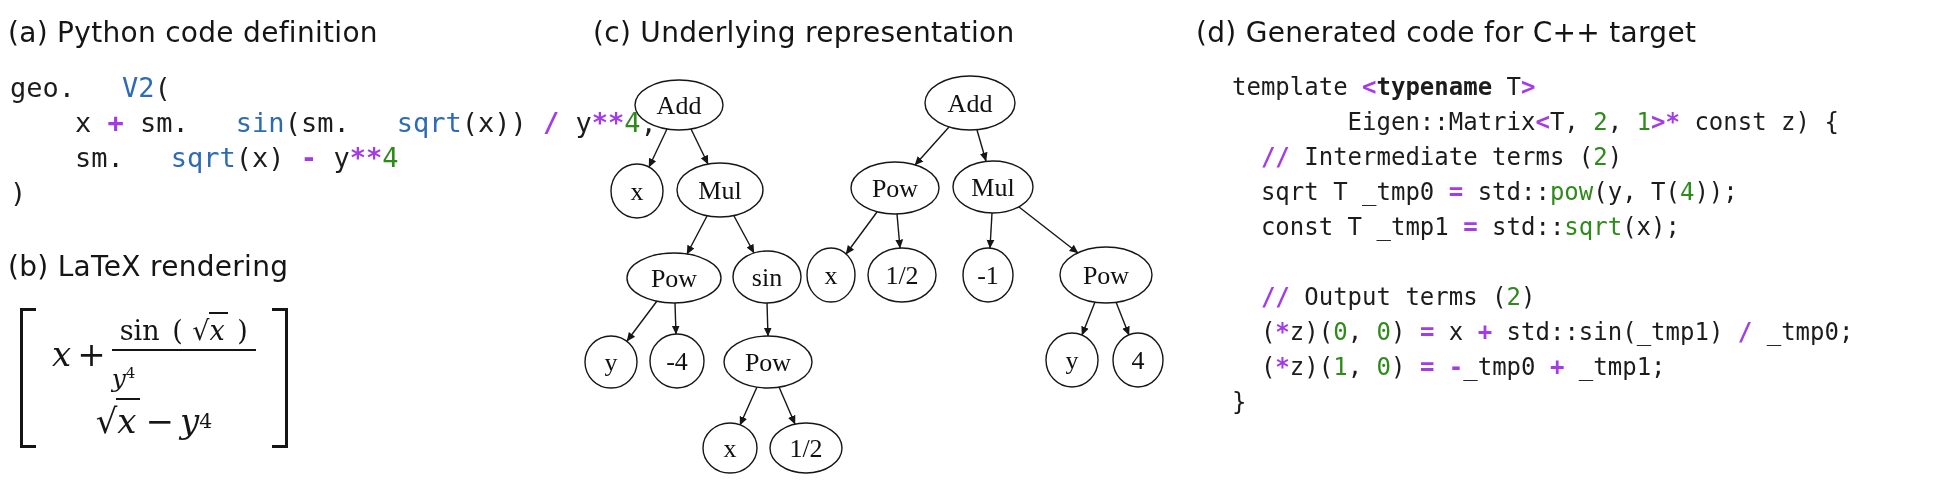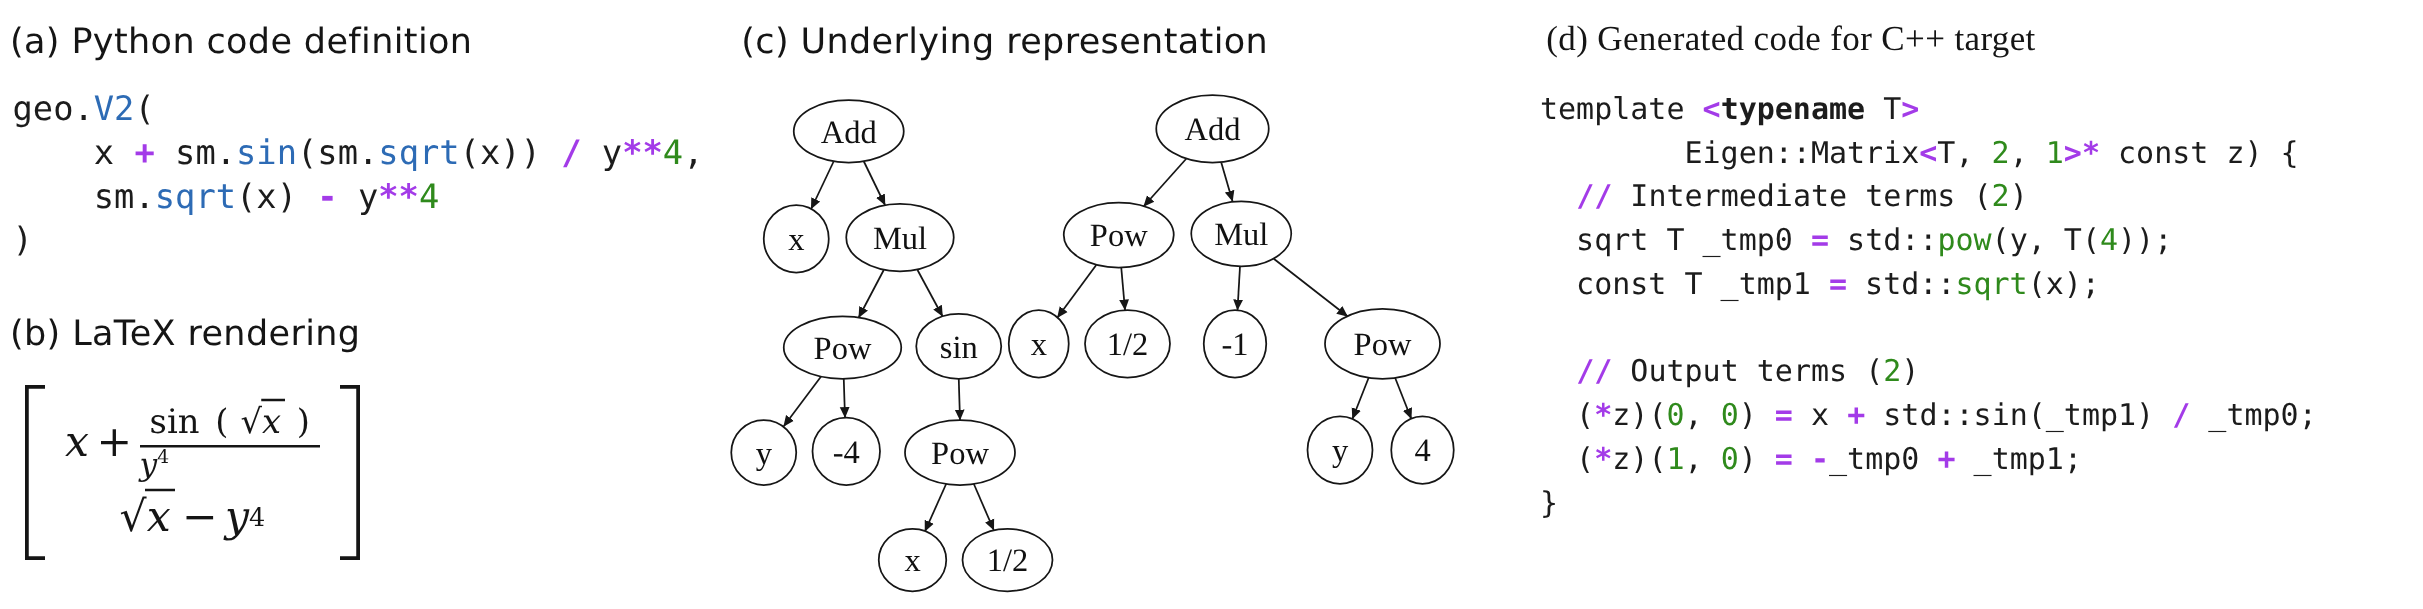--- a/index.html
+++ b/index.html
@@ -18,21 +18,21 @@
   
   .code{
     position:absolute; font-family:"DejaVu Sans Mono","Liberation Mono",monospace;
     color:var(--ink);
   }
   .code .code-line{white-space:pre; }
   .code.py{left:10px; top:70px; font-size:27px; line-height:35px;}
   .code.cpp{left:1232px; top:70px; font-size:24px; line-height:35px;}
   .tok-k{color:var(--ink);}
   .tok-kb{color:var(--ink); font-weight:bold;}
-  .tok-b{color:var(--blue);}
+  .tok-b{color:var(--blue);margin-left:47px;}
   .tok-p{color:var(--purple); font-weight:bold;}
   .tok-g{color:var(--green);}
   
   .matrix{
     position:absolute; left:20px; top:308px; height:140px;
     display:flex; align-items:stretch;
     font-family:"DejaVu Serif","Liberation Serif",serif; color:#151515;
   }
   .bracket-l{width:13px; border:3.5px solid #151515; border-right:none;}
   .bracket-r{width:13px; border:3.5px solid #151515; border-left:none;}
@@ -44,21 +44,21 @@
   .row1{font-size:34px; margin-bottom:8px;}
   .row2{font-size:34px;}
   .mi{font-style:italic;}
   .mo{font-style:normal; padding:0 6px;}
   .mfn{font-style:normal;}
   .frac{display:inline-flex; flex-direction:column; align-items:flex-start; vertical-align:middle;}
   .frac .num{
     display:block; font-size:27px; line-height:1.15;
     border-bottom:2.5px solid #151515; padding:0 8px 3px 8px;
   }
-  .frac .den{display:block; font-size:25px; line-height:1.1; padding-top:0;}
+  .frac .den{display:block; font-size:25px; line-height:1.1; padding-top:14px;}
   .sqrt{white-space:nowrap;}
   .rad{font-style:normal;}
   .sqrt-arg{border-top:2px solid #151515; padding:1px 3px 0 1px; margin-left:-1px;}
   sup{font-size:0.6em; font-style:normal; vertical-align:super; line-height:0;}
   
   .tree-svg{position:absolute; left:575px; top:52px;}
   .tree-svg ellipse{fill:#ffffff; stroke:#161616; stroke-width:1.4;}
   .tree-svg line{stroke:#161616; stroke-width:1.4;}
   .tree-svg text{
     font-family:"Liberation Serif","DejaVu Serif",serif; font-size:26px; fill:#111111;
@@ -208,21 +208,21 @@
           <ellipse cx="1072" cy="360" rx="26" ry="27"></ellipse>
           <text x="1072" y="360" dy="0.35em">y</text>
         </g>
       <g>
           <ellipse cx="1138" cy="360" rx="25" ry="27"></ellipse>
           <text x="1138" y="360" dy="0.35em">4</text>
         </g>
     </g>
   </svg>
 
-  <h2 class="ptitle" style="left:1237px; top:16px;font-family:Liberation Serif, serif;">(d) Generated code for C++ target</h2>
+  <h2 class="ptitle" style="left:1196px; top:16px;">(d) Generated code for C++ target</h2>
   <div class="code cpp">
       <div class="code-line"><span class="tok-k">template </span><span class="tok-p">&lt;</span><span class="tok-kb">typename</span><span class="tok-k"> T</span><span class="tok-p">&gt;</span></div>
       <div class="code-line"><span class="tok-k">        Eigen::Matrix</span><span class="tok-p">&lt;</span><span class="tok-k">T, </span><span class="tok-g">2</span><span class="tok-k">, </span><span class="tok-g">1</span><span class="tok-p">&gt;*</span><span class="tok-k"> const z) {</span></div>
       <div class="code-line"><span class="tok-k">  </span><span class="tok-p">//</span><span class="tok-k"> Intermediate terms (</span><span class="tok-g">2</span><span class="tok-k">)</span></div>
       <div class="code-line"><span class="tok-k">  sqrt T _tmp0 </span><span class="tok-p">=</span><span class="tok-k"> std::</span><span class="tok-g">pow</span><span class="tok-k">(y, T(</span><span class="tok-g">4</span><span class="tok-k">));</span></div>
       <div class="code-line"><span class="tok-k">  const T _tmp1 </span><span class="tok-p">=</span><span class="tok-k"> std::</span><span class="tok-g">sqrt</span><span class="tok-k">(x);</span></div>
       <div class="code-line">&nbsp;</div>
       <div class="code-line"><span class="tok-k">  </span><span class="tok-p">//</span><span class="tok-k"> Output terms (</span><span class="tok-g">2</span><span class="tok-k">)</span></div>
       <div class="code-line"><span class="tok-k">  (</span><span class="tok-p">*</span><span class="tok-k">z)(</span><span class="tok-g">0</span><span class="tok-k">, </span><span class="tok-g">0</span><span class="tok-k">) </span><span class="tok-p">=</span><span class="tok-k"> x </span><span class="tok-p">+</span><span class="tok-k"> std::sin(_tmp1) </span><span class="tok-p">/</span><span class="tok-k"> _tmp0;</span></div>
       <div class="code-line"><span class="tok-k">  (</span><span class="tok-p">*</span><span class="tok-k">z)(</span><span class="tok-g">1</span><span class="tok-k">, </span><span class="tok-g">0</span><span class="tok-k">) </span><span class="tok-p">=</span><span class="tok-k"> </span><span class="tok-p">-</span><span class="tok-k">_tmp0 </span><span class="tok-p">+</span><span class="tok-k"> _tmp1;</span></div>

